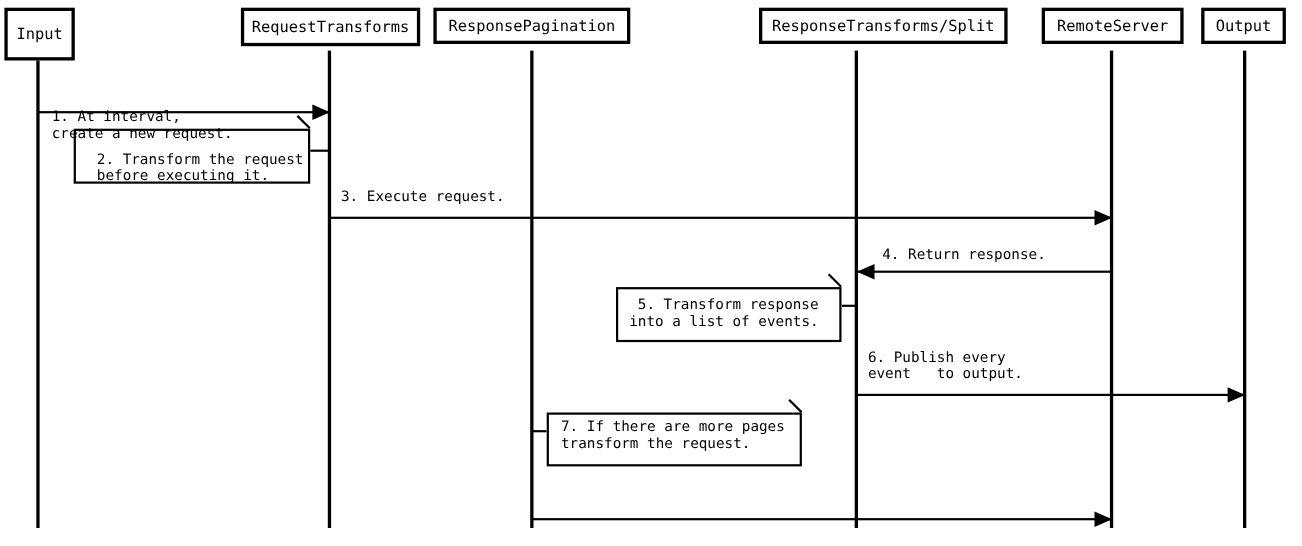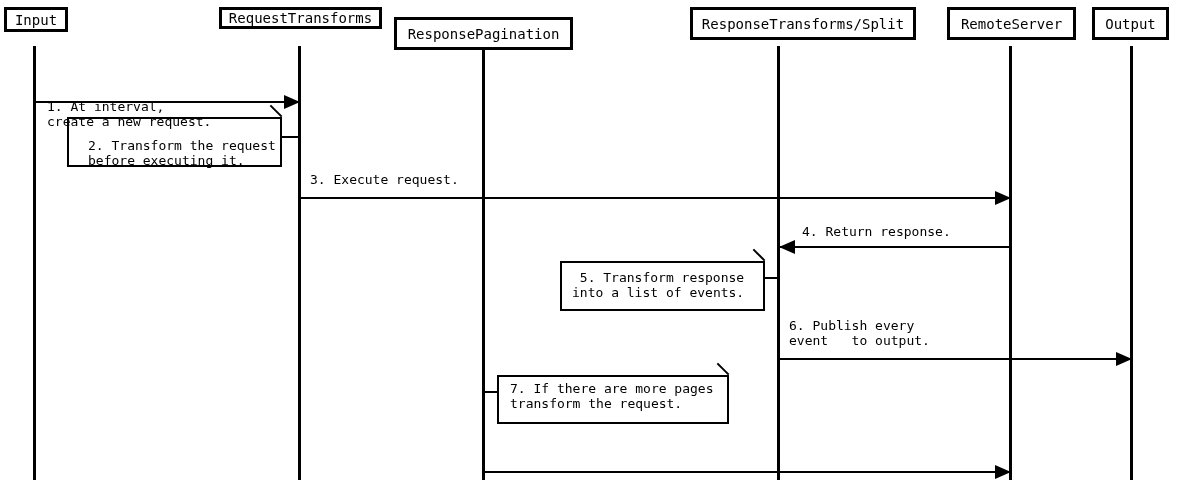--- a/index.html
+++ b/index.html
@@ -56,27 +56,27 @@
     border-top: 2px solid #000;
     transform: rotate(45deg);
     z-index: 3;
   }
 </style>
 </head>
 <body>
 
 <div class="diagram">
 
-  <div class="actor" style="left: 4px; top: 7px; width: 64px; height: 25px;">
+  <div class="actor" style="left: 4px; top: 7px; width: 64px; height: 48px;">
     <span>Input</span>
   </div>
-  <div class="actor" style="left: 219px; top: 7px; width: 163px; height: 22px;">
+  <div class="actor" style="left: 219px; top: 7px; width: 163px; height: 35px;">
     <span>RequestTransforms</span>
   </div>
-  <div class="actor" style="left: 394px; top: 17px; width: 179px; height: 33px;">
+  <div class="actor" style="left: 394px; top: 7px; width: 179px; height: 33px;">
     <span>ResponsePagination</span>
   </div>
   <div class="actor" style="left: 690px; top: 7px; width: 226px; height: 33px;">
     <span>ResponseTransforms/Split</span>
   </div>
   <div class="actor" style="left: 1092px; top: 7px; width: 77px; height: 33px;">
     <span>Output</span>
   </div>
   <div class="actor" style="left: 947px; top: 7px; width: 129px; height: 33px;">
     <span>RemoteServer</span>

